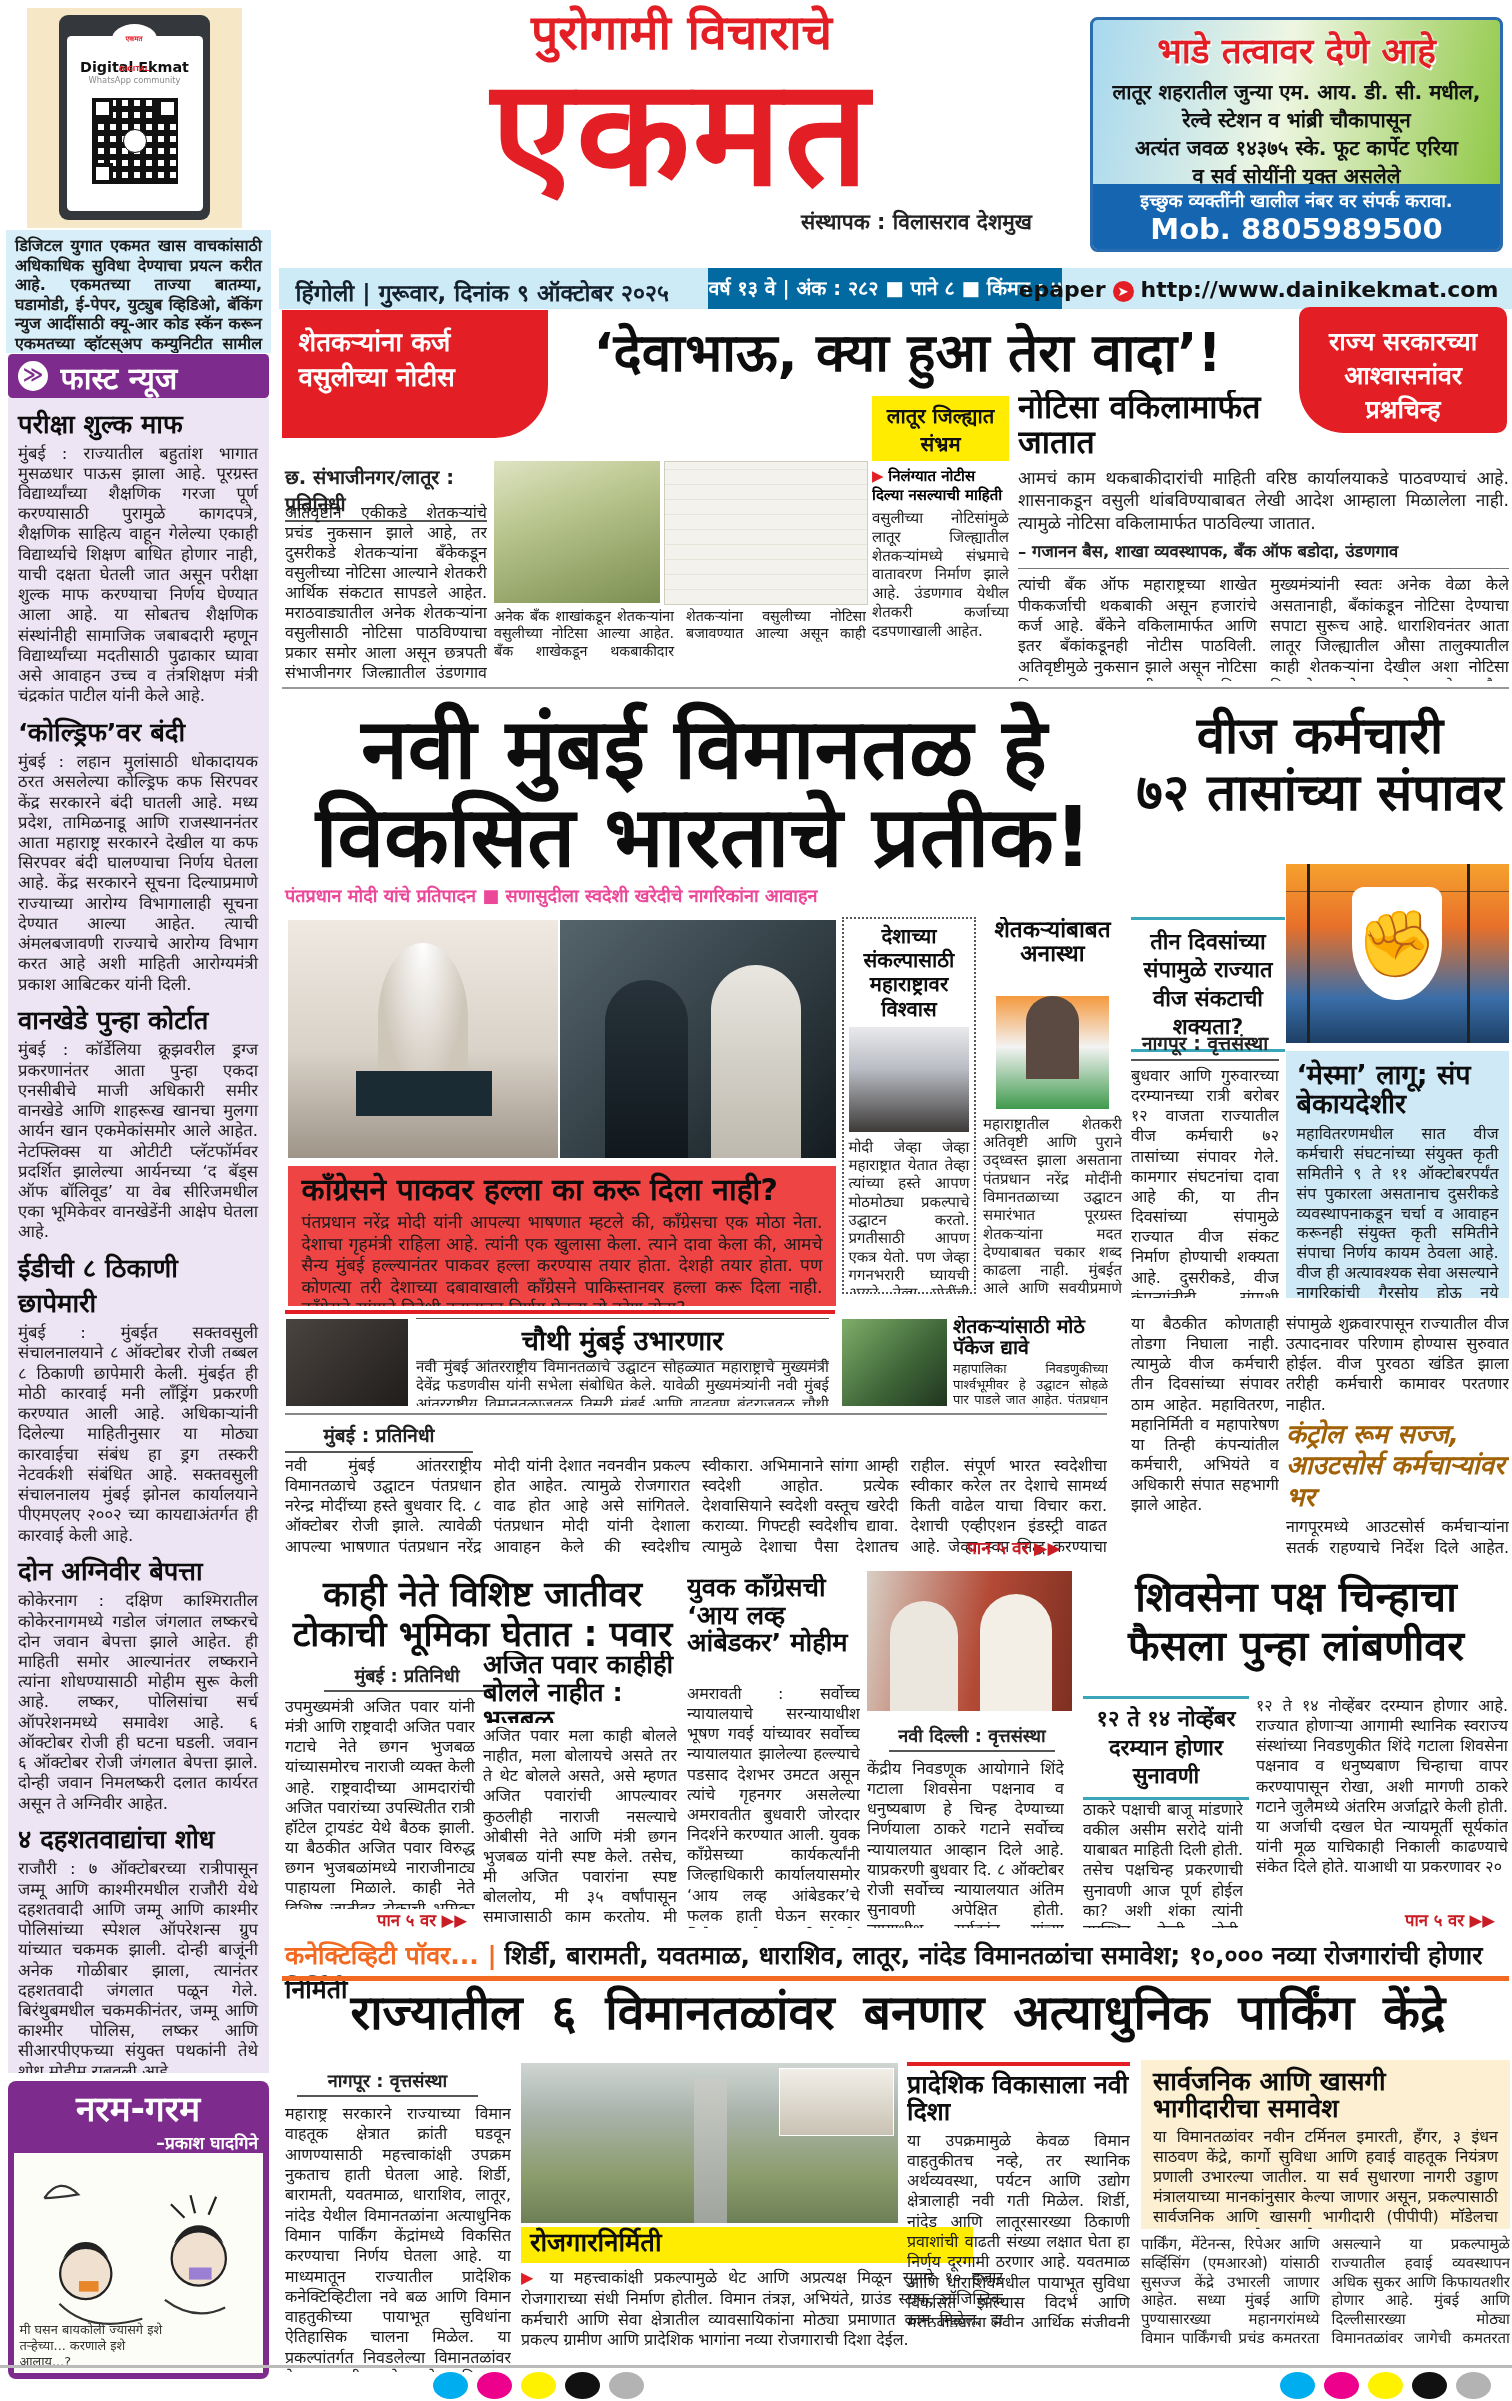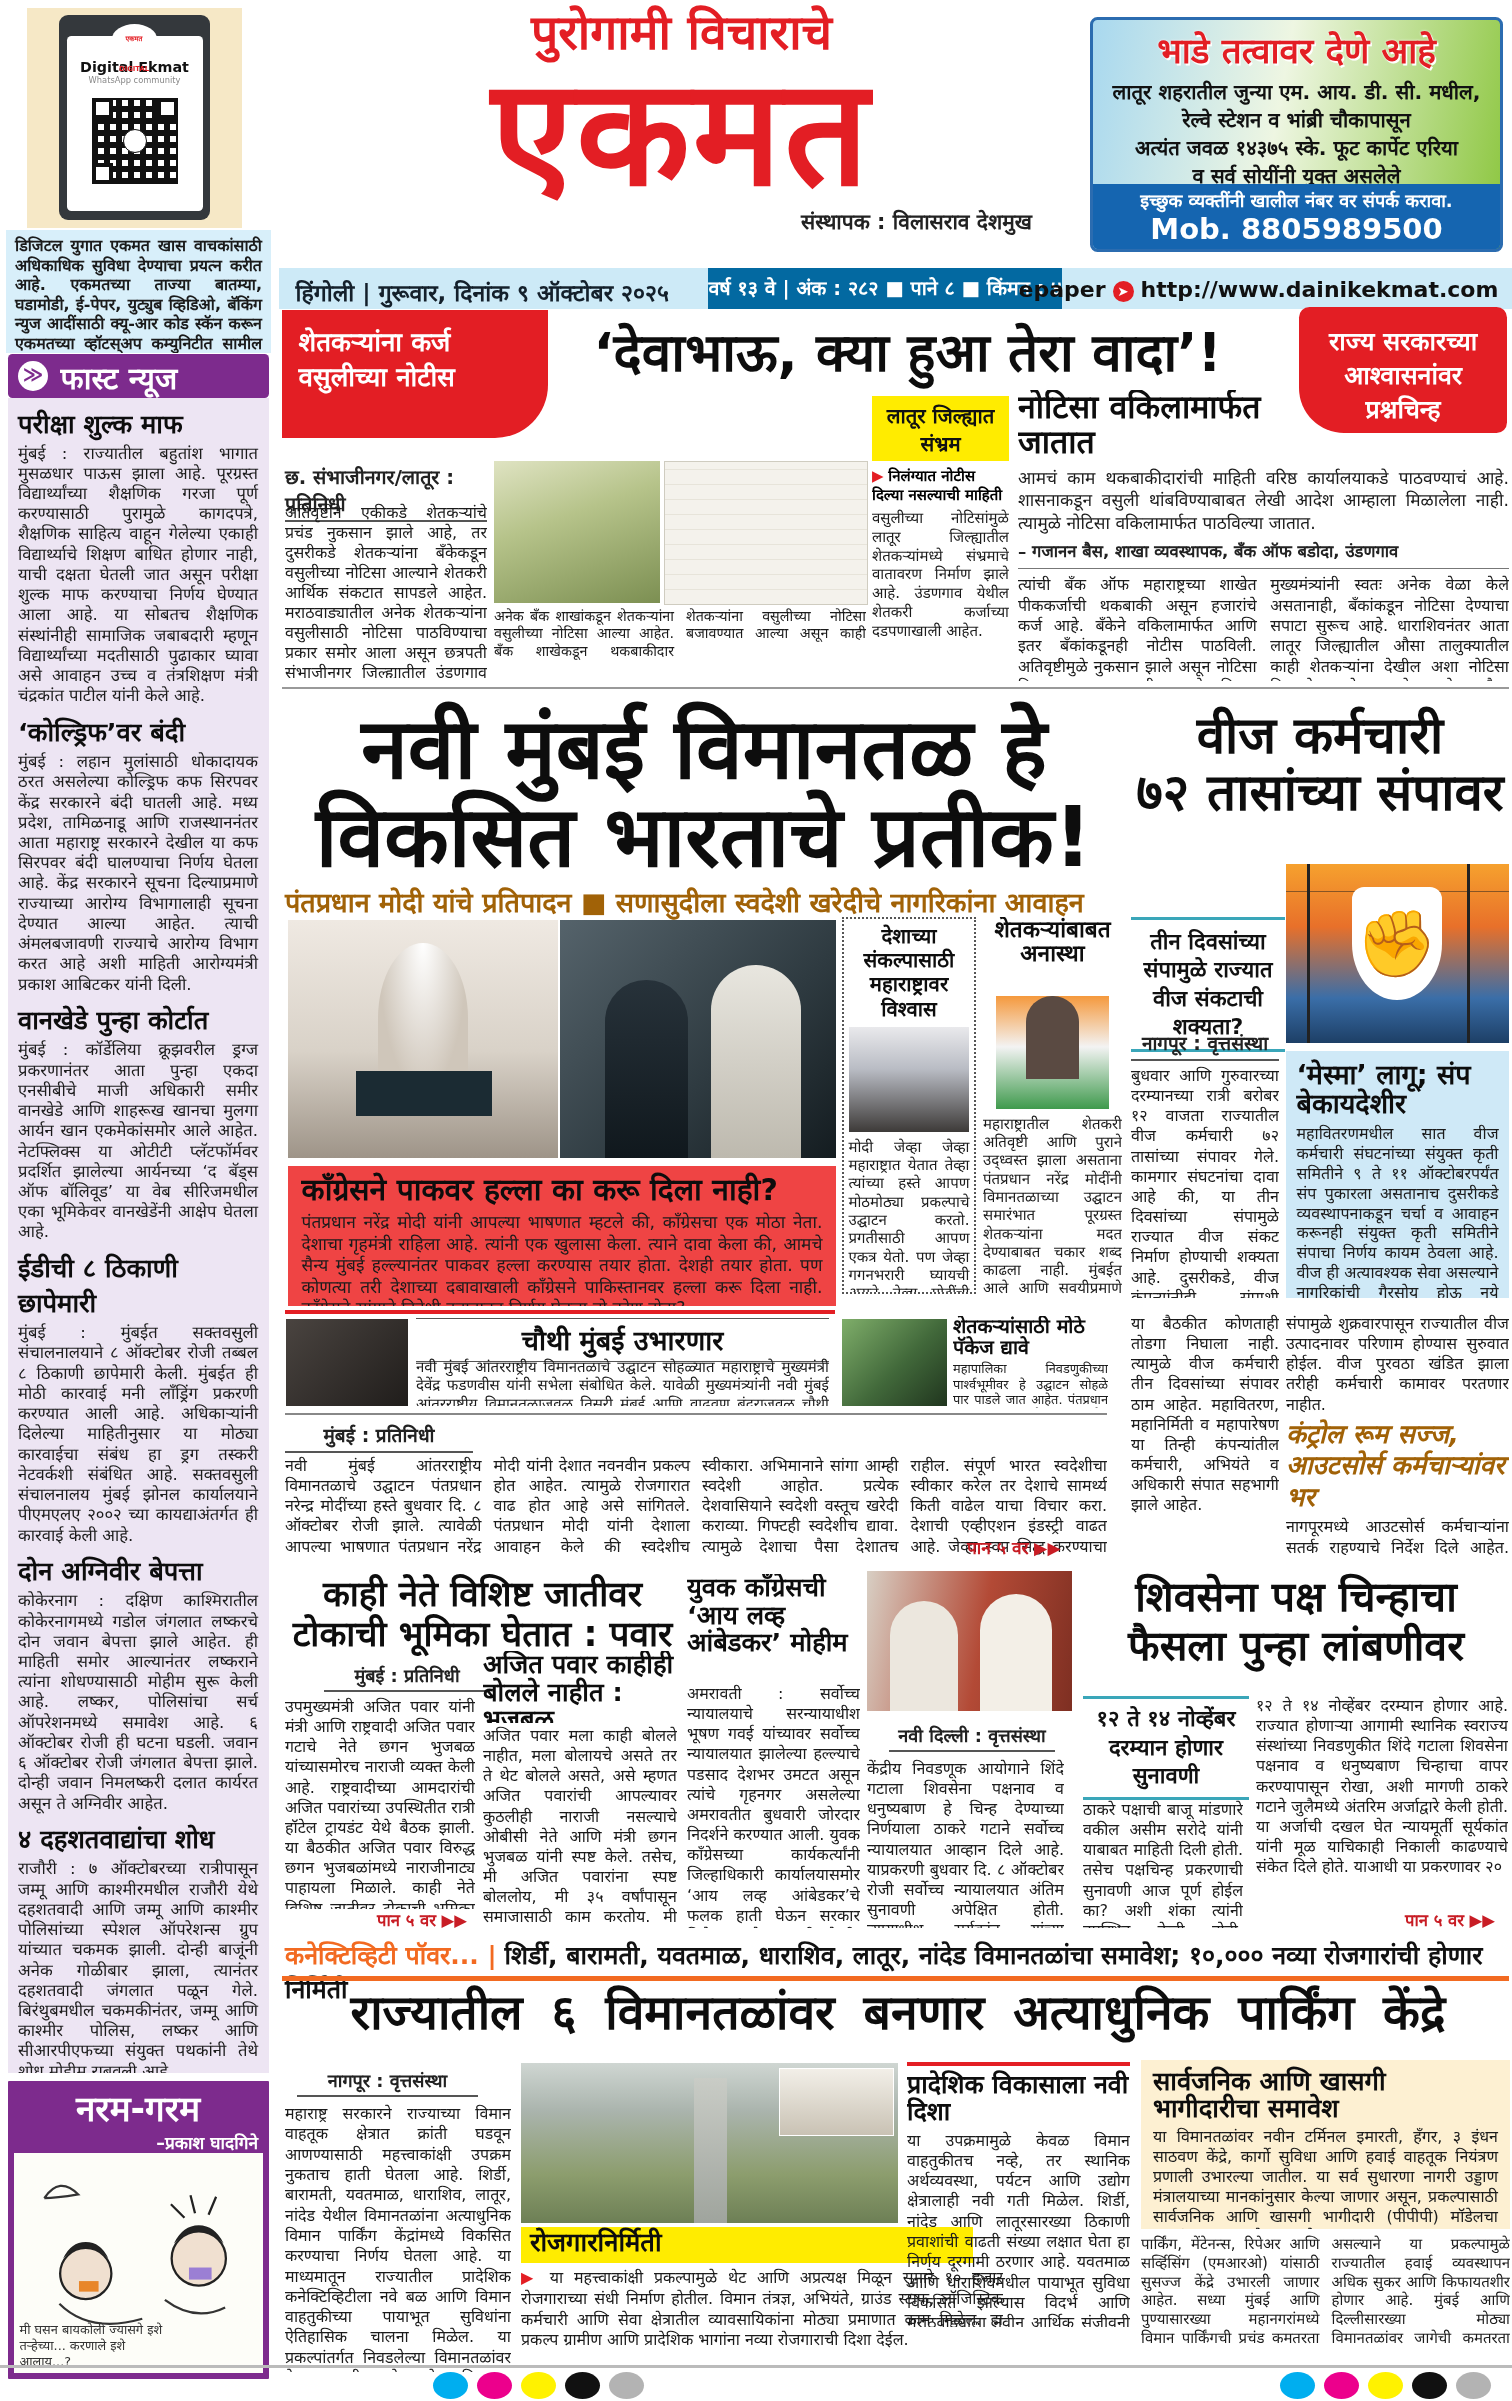--- a/index.html
+++ b/index.html
@@ -100,21 +100,21 @@
       <div style="font-size:25.6px;font-weight:800;color:#0d0d0d;">दोन अग्निवीर बेपत्ता</div>
       <div class="just" style="font-size:16.6px;line-height:1.22;margin-top:3px;">कोकेरनाग : दक्षिण काश्मिरातील कोकेरनागमध्ये गडोल जंगलात लष्करचे दोन जवान बेपत्ता झाले आहेत. ही माहिती समोर आल्यानंतर लष्कराने त्यांना शोधण्यासाठी मोहीम सुरू केली आहे. लष्कर, पोलिसांचा सर्च ऑपरेशनमध्ये समावेश आहे. ६ ऑक्टोबर रोजी ही घटना घडली. जवान ६ ऑक्टोबर रोजी जंगलात बेपत्ता झाले. दोन्ही जवान निमलष्करी दलात कार्यरत असून ते अग्निवीर आहेत.</div>
     </div>
     <div style="padding:7.5px 10.5px 0;">
       <div style="font-size:25.6px;font-weight:800;color:#0d0d0d;">४ दहशतवाद्यांचा शोध</div>
       <div class="just" style="font-size:16.6px;line-height:1.22;margin-top:3px;">राजौरी : ७ ऑक्टोबरच्या रात्रीपासून जम्मू आणि काश्मीरमधील राजौरी येथे दहशतवादी आणि जम्मू आणि काश्मीर पोलिसांच्या स्पेशल ऑपरेशन्स ग्रुप यांच्यात चकमक झाली. दोन्ही बाजूंनी अनेक गोळीबार झाला, त्यानंतर दहशतवादी जंगलात पळून गेले. बिरंथुबमधील चकमकीनंतर, जम्मू आणि काश्मीर पोलिस, लष्कर आणि सीआरपीएफच्या संयुक्त पथकांनी तेथे शोध मोहीम राबवली आहे.</div>
     </div>
 
   </div>
 
-  <div class="abs" style="left:7.5px;top:2081px;width:261px;height:298px;background:#7d2b8d;border-radius:1px;">
+  <div class="abs" style="left:7.5px;top:2081px;width:261px;height:298px;background:#7d2b8d;border-radius:8px;">
     <div class="ctr" style="color:#fff;font-weight:800;font-size:35px;margin-top:3px;">नरम-गरम</div>
     <div style="color:#fff;font-weight:bold;font-size:17.3px;text-align:right;padding-right:10.5px;">–प्रकाश घादगिने</div>
     <div class="abs" style="left:6px;top:72px;width:249px;height:220px;background:#fdfdf8;">
       <svg width="249" height="220" viewBox="0 0 330 292">
         <path d="M40 60 q20 -30 45 -5 q-30 5 -45 5" fill="none" stroke="#333" stroke-width="3"></path>
         <circle cx="95" cy="160" r="34" fill="#f0e0d0" stroke="#222" stroke-width="3"></circle>
         <path d="M65 140 q30 -30 60 0 q-10 -22 -30 -22 q-20 0 -30 22" fill="#222"></path>
         <circle cx="245" cy="140" r="36" fill="#f0e0d0" stroke="#222" stroke-width="3"></circle>
         <path d="M212 120 q33 -32 66 0 q-12 -24 -33 -24 q-21 0 -33 24" fill="#222"></path>
         <path d="M240 80 l-6 -24 M258 82 l10 -24 M226 86 l-18 -18" stroke="#222" stroke-width="3"></path>
@@ -155,21 +155,21 @@
     <div style="height:1.5px;background:#777;margin:6px 0;"></div>
     <div class="just clip" style="height:143px;column-count:2;column-gap:13.6px;font-size:16px;line-height:1.28;">
       <span>त्यांची बँक ऑफ महाराष्ट्रच्या शाखेत पीककर्जाची थकबाकी असून हजारांचे कर्ज आहे. बँकेने वकिलामार्फत आणि इतर बँकांकडूनही नोटीस पाठविली. अतिवृष्टीमुळे नुकसान झाले असून नोटिसा दिल्या.</span>
       <span>जाणार नाहीत असे विधान मुख्यमंत्र्यांनी स्वतः अनेक वेळा केले असतानाही, बँकांकडून नोटिसा देण्याचा सपाटा सुरूच आहे. धाराशिवनंतर आता लातूर जिल्ह्यातील औसा तालुक्यातील काही शेतकऱ्यांना देखील अशा नोटिसा दिल्याचे समोर आले आहे. औसा तालुक्यातील विशाल करंडे या शेतकऱ्याला नोटीस पाठविण्यात आली.</span>
     </div>
   </div>
 
   <div class="abs" style="left:282px;top:687px;width:1227px;height:1.5px;background:#999;"></div>
   <div class="abs ctr hl" style="left:286px;top:704px;width:836px;font-size:84px;">नवी मुंबई विमानतळ हे</div>
   <div class="abs ctr hl" style="left:286px;top:792px;width:836px;font-size:84px;">विकसित भारताचे प्रतीक!</div>
-  <div class="abs b" style="left:285px;top:883px;width:828px;font-size:27px;color:#a16207;">पंतप्रधान मोदी यांचे प्रतिपादन ■ सणासुदीला स्वदेशी खरेदीचे नागरिकांना आवाहन</div>
+  <div class="abs b" style="left:285px;top:883px;width:828px;font-size:18px;color:#ec4899;">पंतप्रधान मोदी यांचे प्रतिपादन ■ सणासुदीला स्वदेशी खरेदीचे नागरिकांना आवाहन</div>
 
   <div class="abs" style="left:288px;top:920px;width:270px;height:238px;background:linear-gradient(180deg,#efe9e2 0%,#d9d2c8 55%,#9e9488 100%);">
     <div class="abs" style="left:90px;top:22.6px;width:90px;height:151px;background:radial-gradient(ellipse at 50% 0%,#fff 0%,#cfc6ba 70%);border-radius:50% 50% 10% 10%;"></div>
     <div class="abs" style="left:68px;top:151px;width:136px;height:45px;background:#1b2b33;"></div>
   </div>
   <div class="abs" style="left:560px;top:920px;width:276px;height:238px;background:linear-gradient(135deg,#55636b 0%,#2e3a40 60%,#141c20 100%);">
     <div class="abs" style="left:151px;top:45px;width:90px;height:193px;background:linear-gradient(180deg,#e8e6df 0%,#bdb9ae 100%);border-radius:45px 45px 0 0;"></div>
     <div class="abs" style="left:45px;top:60px;width:83px;height:178px;background:linear-gradient(180deg,#27323a 0%,#10181d 100%);border-radius:41px 41px 0 0;"></div>
   </div>
 

